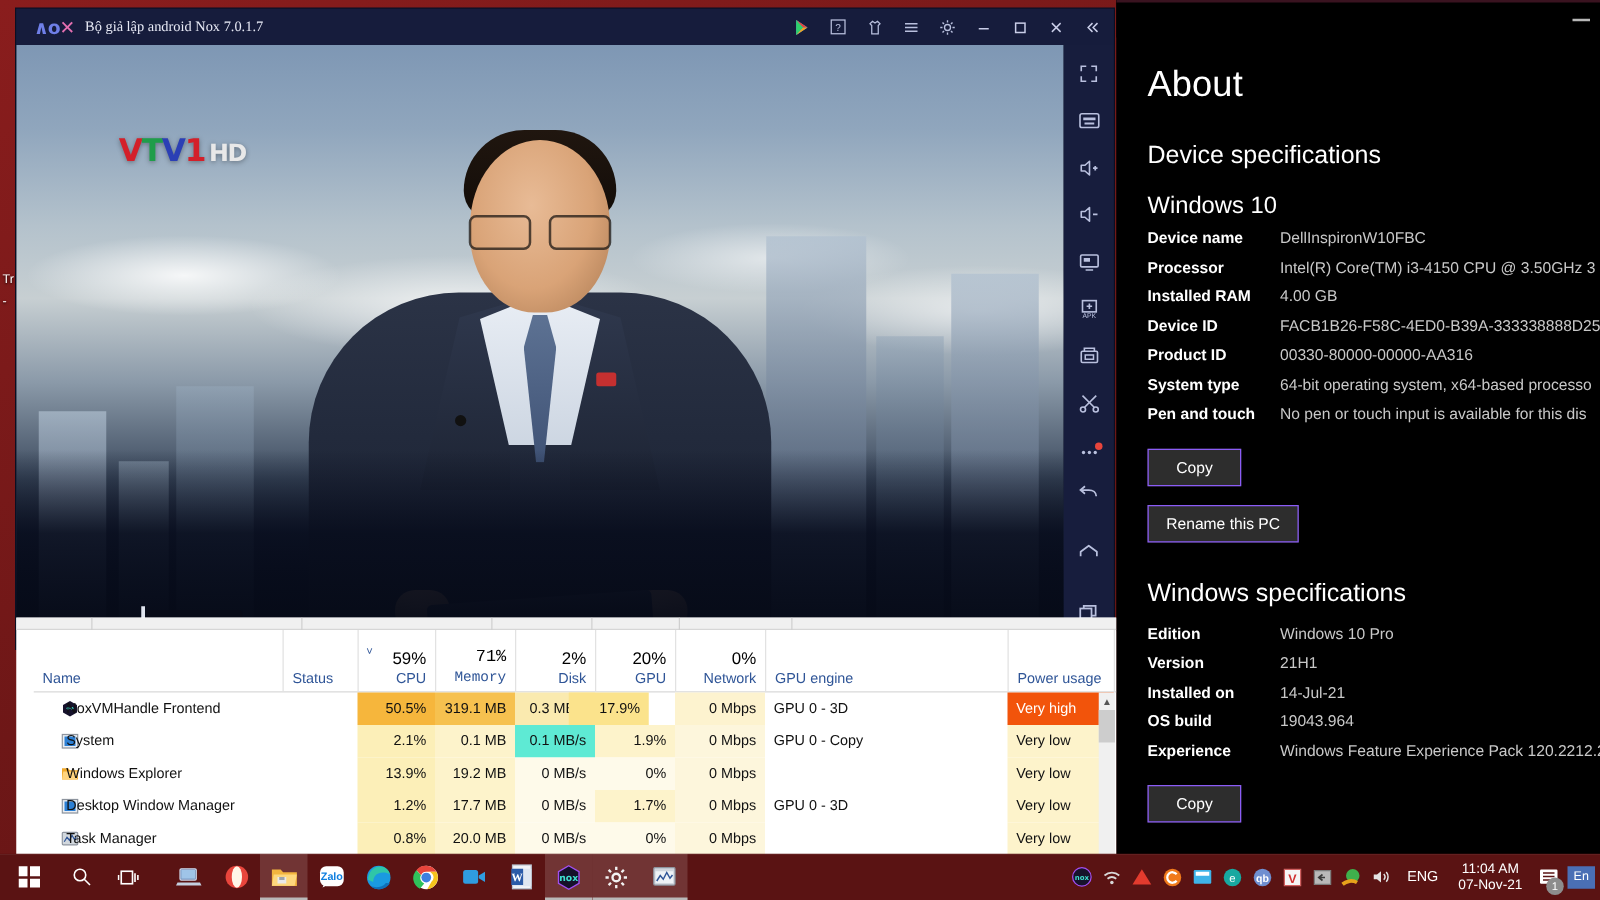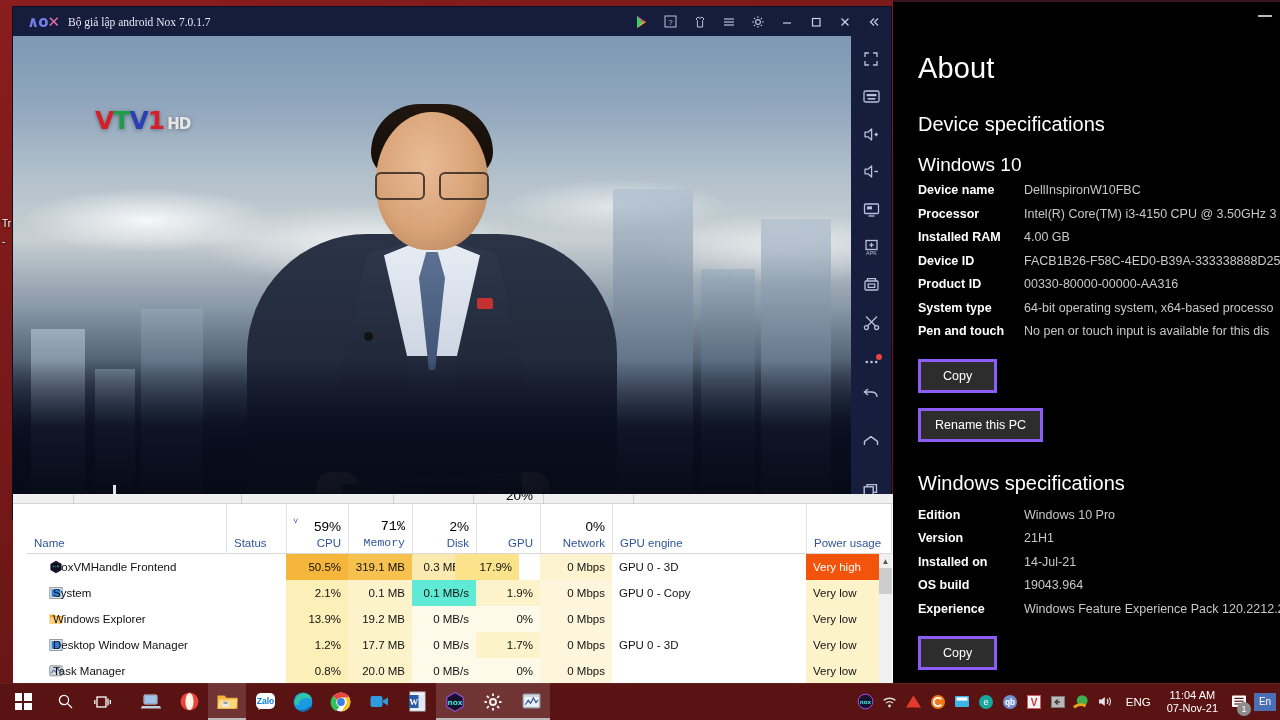--- a/index.html
+++ b/index.html
@@ -29,21 +29,21 @@
     background:#b8b8b8;
   }
   #settings-body { padding:0 0 0 25px; }
   .s-h1 { font-size:29px; font-weight:300; letter-spacing:.1px; margin-top:22px; }
   .s-h2 { font-size:20px; font-weight:400; margin-top:28px; }
   .s-h3 { font-size:19px; font-weight:400; margin-top:18px; margin-bottom:3px; }
   .spec-row { display:flex; font-size:12.5px; line-height:23.5px; white-space:nowrap; }
   .spec-key { width:106px; flex:0 0 106px; color:#ffffff; font-weight:600; }
   .spec-val { color:#c8c8c8; font-weight:400; }
   .s-btn {
-    display:inline-block; background:#2d2d2d; color:#fff; border:3px solid #8b5cf6;
+    display:inline-block; background:#2d2d2d; color:#fff; border:1px solid #8b5cf6;
     font-size:12.5px; font-family:"Liberation Sans", sans-serif;
     padding:7px 22px; margin-top:15px; cursor:pointer;
   }
   .s-btn.wide { padding:7px 14px; }
 
   
   #nox-window {
     position:absolute; left:13px; top:7px; width:878px; height:512px;
     background:#141a38;
     box-shadow:0 0 0 1px #0b0f22;
@@ -160,21 +160,21 @@
     background:#111; border-radius:50%;
   }
   
   #vtv-logo {
     position:absolute; left:82px; top:72px;
     font-family:"DejaVu Sans", sans-serif; font-weight:800; font-size:25px;
     letter-spacing:-1px; line-height:1; filter:drop-shadow(0 1px 2px rgba(0,0,0,.35));
   }
   #vtv-logo .c1{color:#d3202a;} #vtv-logo .c2{color:#1f9d4a;}
   #vtv-logo .c3{color:#2b3fb5;} #vtv-logo .c4{color:#d3202a;}
-  #vtv-logo .hd{color:#e8e8e8;font-size:15px;font-weight:700;margin-left:3px;}
+  #vtv-logo .hd{color:#e8e8e8;font-size:19px;font-weight:700;margin-left:3px;}
   
   #bc-clock {
     position:absolute; left:104px; top:452px;
     background:rgba(10,12,22,.62); color:#fff;
     font-size:15px; letter-spacing:3px; font-weight:700;
     padding:4px 11px 4px 13px; border-radius:3px;
     font-family:"Liberation Sans", sans-serif;
   }
   #bc-clockbar {
     position:absolute; left:100px; top:449px; width:3px; height:11px; background:#dfe4ee;
@@ -614,21 +614,21 @@
         <span class="chev">˅</span>
       </div>
       <div class="th right" style="left: 321px; width: 64px; font-family: Liberation Mono, monospace;">
         <div class="pct">71%</div>
         <div class="lbl">Memory</div>
       </div>
       <div class="th right" style="left: 385px; width: 64px;">
         <div class="pct">2%</div>
         <div class="lbl">Disk</div>
       </div>
-      <div class="th right" style="left: 449px; width: 64px; gap: 31px;">
+      <div class="th right" style="left: 449px; width: 64px;">
         <div class="pct">20%</div>
         <div class="lbl">GPU</div>
       </div>
       <div class="th right" style="left: 513px; width: 72px;">
         <div class="pct">0%</div>
         <div class="lbl">Network</div>
       </div>
       <div class="th" style="left: 585px; width: 194px;">
         <div class="lbl">GPU engine</div>
       </div>

